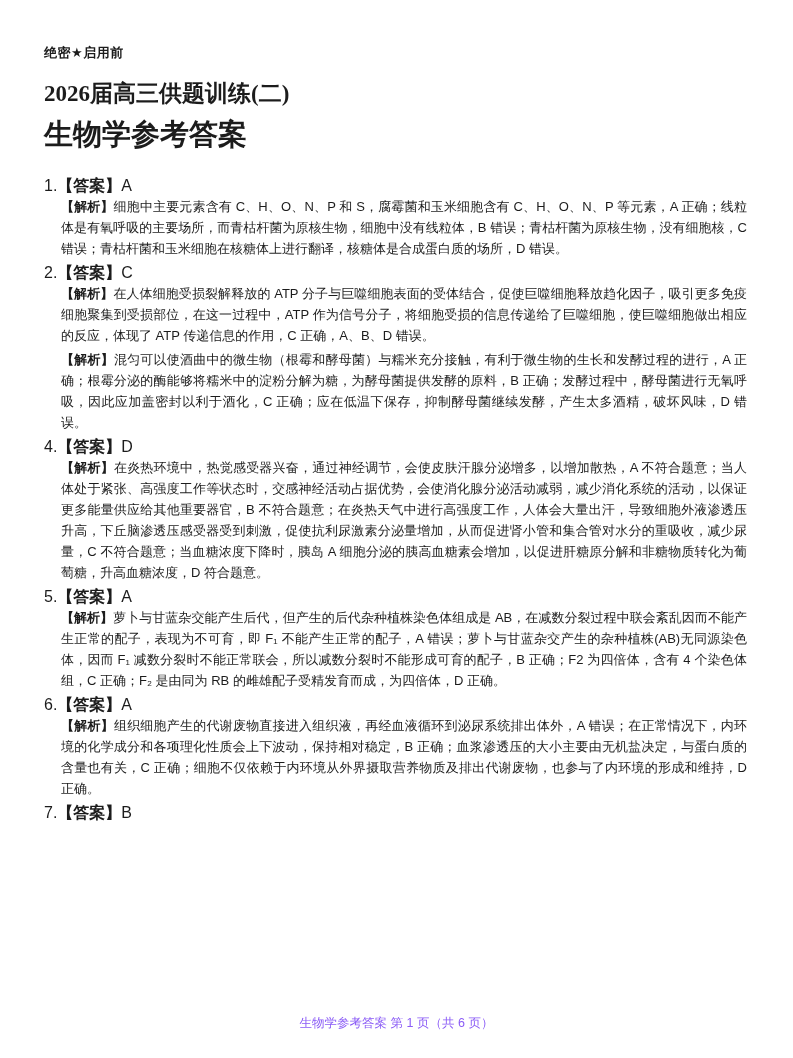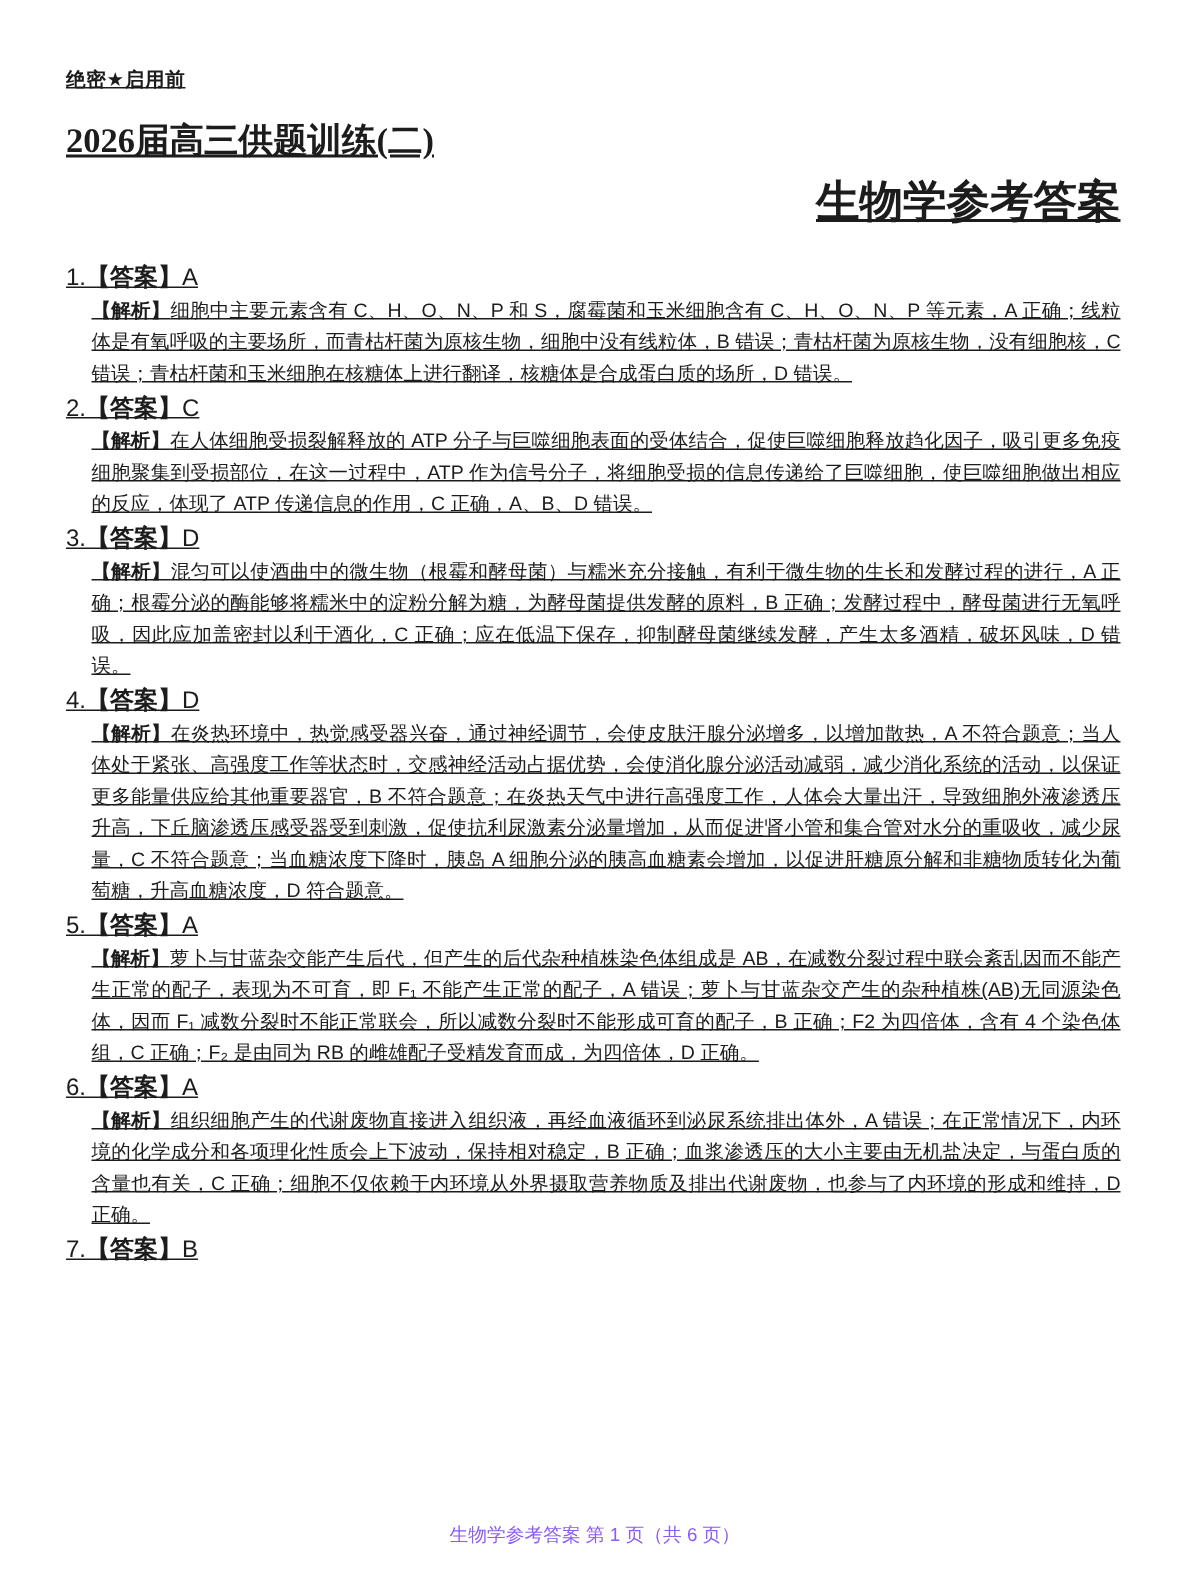--- a/index.html
+++ b/index.html
@@ -8,35 +8,34 @@
     font-family: "Liberation Sans", "DejaVu Sans", sans-serif;
     color: #1c1c1c;
   }
   .page {
     position: relative;
     width: 793px;
     height: 1058px;
     background: #ffffff;
     padding: 44px 46px 0 44px;
     overflow: hidden;
-    text-decoration: underline;
   }
   .classification {
     font-size: 13px;
     font-weight: bold;
     letter-spacing: 0.5px;
   }
   .title {
     font-size: 23px;
     font-weight: bold;
     margin-top: 16px;
     font-family: "Liberation Serif", "DejaVu Serif", serif;
   }
   .subtitle {
-    text-align: right;
+    text-align: left;
     font-size: 29px;
     font-weight: bold;
     margin-top: 6px;
     margin-bottom: 20px;
     font-family: "Liberation Serif", "DejaVu Serif", serif;
   }
   .item { margin-bottom: 3px; }
   .answer-line {
     font-size: 16px;
     line-height: 21px;
@@ -76,21 +75,20 @@
     <div class="answer-line"><span class="num">1.</span><span class="label">【答案】</span><span>A</span></div>
     <p class="analysis"><span class="label">【解析】</span><span>细胞中主要元素含有 C、H、O、N、P 和 S，腐霉菌和玉米细胞含有 C、H、O、N、P 等元素，A 正确；线粒体是有氧呼吸的主要场所，而青枯杆菌为原核生物，细胞中没有线粒体，B 错误；青枯杆菌为原核生物，没有细胞核，C 错误；青枯杆菌和玉米细胞在核糖体上进行翻译，核糖体是合成蛋白质的场所，D 错误。</span></p>
   </div>
 
   <div class="item">
     <div class="answer-line"><span class="num">2.</span><span class="label">【答案】</span><span>C</span></div>
     <p class="analysis"><span class="label">【解析】</span><span>在人体细胞受损裂解释放的 ATP 分子与巨噬细胞表面的受体结合，促使巨噬细胞释放趋化因子，吸引更多免疫细胞聚集到受损部位，在这一过程中，ATP 作为信号分子，将细胞受损的信息传递给了巨噬细胞，使巨噬细胞做出相应的反应，体现了 ATP 传递信息的作用，C 正确，A、B、D 错误。</span></p>
   </div>
 
   <div class="item">
-    <div class="answer-line"><span class="num">3.</span><span class="label">【答案】</span><span>D</span></div>
     <p class="analysis"><span class="label">【解析】</span><span>混匀可以使酒曲中的微生物（根霉和酵母菌）与糯米充分接触，有利于微生物的生长和发酵过程的进行，A 正确；根霉分泌的酶能够将糯米中的淀粉分解为糖，为酵母菌提供发酵的原料，B 正确；发酵过程中，酵母菌进行无氧呼吸，因此应加盖密封以利于酒化，C 正确；应在低温下保存，抑制酵母菌继续发酵，产生太多酒精，破坏风味，D 错误。</span></p>
   </div>
 
   <div class="item">
     <div class="answer-line"><span class="num">4.</span><span class="label">【答案】</span><span>D</span></div>
     <p class="analysis"><span class="label">【解析】</span><span>在炎热环境中，热觉感受器兴奋，通过神经调节，会使皮肤汗腺分泌增多，以增加散热，A 不符合题意；当人体处于紧张、高强度工作等状态时，交感神经活动占据优势，会使消化腺分泌活动减弱，减少消化系统的活动，以保证更多能量供应给其他重要器官，B 不符合题意；在炎热天气中进行高强度工作，人体会大量出汗，导致细胞外液渗透压升高，下丘脑渗透压感受器受到刺激，促使抗利尿激素分泌量增加，从而促进肾小管和集合管对水分的重吸收，减少尿量，C 不符合题意；当血糖浓度下降时，胰岛 A 细胞分泌的胰高血糖素会增加，以促进肝糖原分解和非糖物质转化为葡萄糖，升高血糖浓度，D 符合题意。</span></p>
   </div>
 
   <div class="item">
     <div class="answer-line"><span class="num">5.</span><span class="label">【答案】</span><span>A</span></div>

